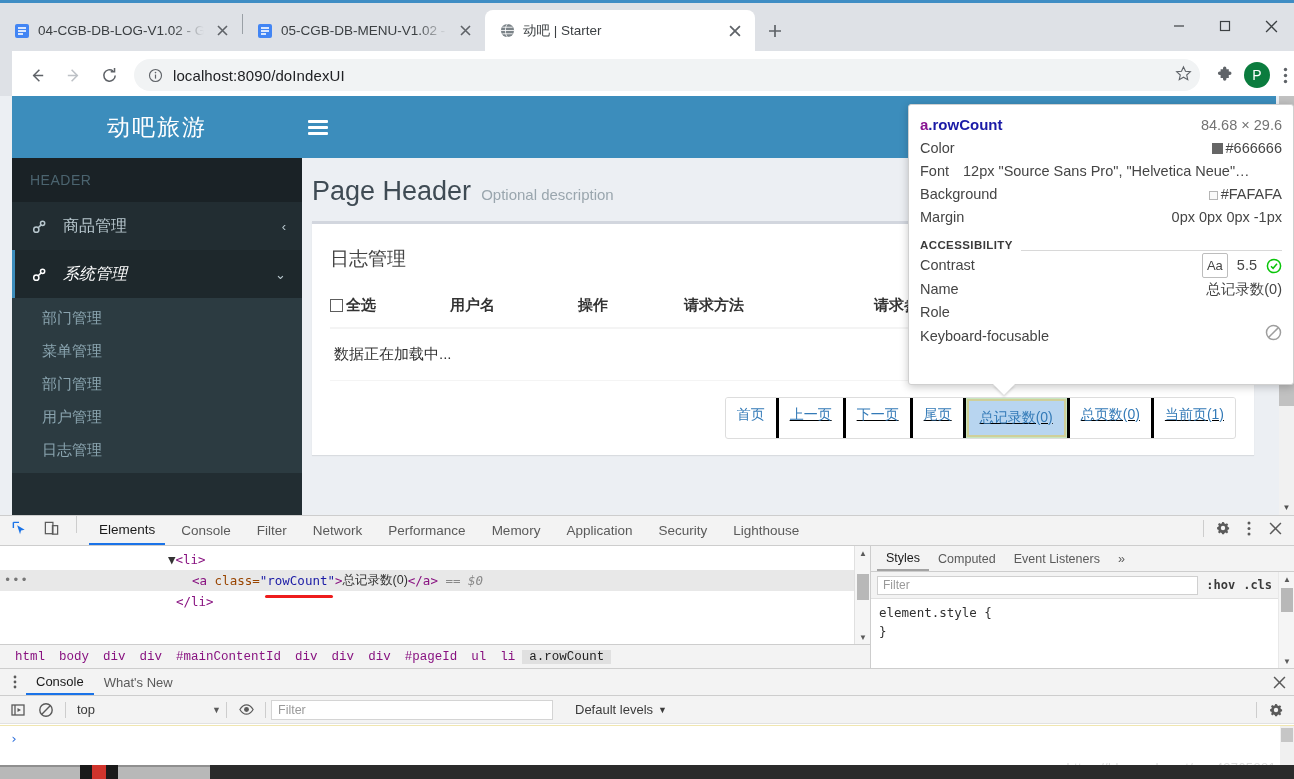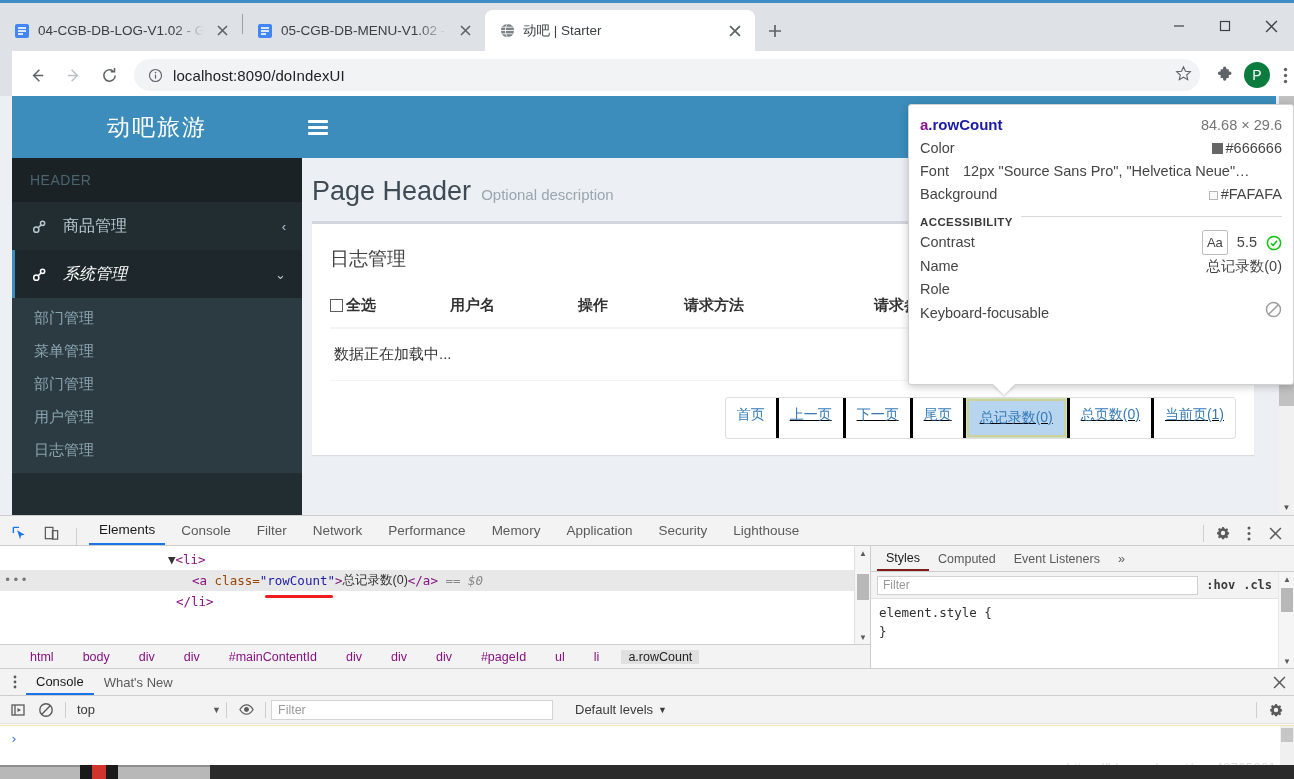--- a/index.html
+++ b/index.html
@@ -84,21 +84,21 @@
   .side-item {
     display: flex; align-items: center; height: 48px; padding: 0 16px;
     color: #b8c7ce; font-size: 16px; gap: 14px;
     border-left: 3px solid transparent;
   }
   .side-item.open { background: #1e282c; color: #ffffff; border-left-color: #3c8dbc; font-style: italic; }
   .side-item .chev { margin-left: auto; font-size: 13px; color: #b8c7ce; }
   .side-ico { width: 18px; display:flex; align-items:center; justify-content:center; }
   .side-sub { background: #2c3b41; padding: 4px 0 6px 0; }
   .side-sub-item {
-    display:flex; align-items:center; height: 33px; padding-left: 22px;
+    display:flex; align-items:center; height: 33px; padding-left: 30px;
     color: #8aa4af; font-size: 15px;
   }
 
   .content { position: absolute; left: 290px; top: 0; width: 986px; height: 419px; }
   .app-topbar { height: 62px; background: #3c8dbc; display:flex; align-items:center; padding: 0 18px; }
   .hamburger { display:flex; flex-direction: column; gap: 3px; width: 20px; }
   .hamburger span { display:block; height: 3px; background:#fff; border-radius: 1px; }
 
   .page-head { padding: 18px 22px 14px 22px; }
   .page-head h1 { font-size: 27px; font-weight: 400; color: #3f4b54; display:inline; }
@@ -149,21 +149,21 @@
   }
   .tip-row { display:flex; align-items: baseline; font-size: 14.5px; color: #454545; line-height: 23px; }
   .tip-row .k { color: #454545; }
   .tip-row .v { margin-left: auto; color: #454545; }
   .tip-title { font-size: 15px; font-weight: bold; }
   .tip-title .tag { color: #881391; }
   .tip-title .cls { color: #1a1aa6; }
   .tip-dim { margin-left:auto; color: #737373; font-weight: normal; font-size: 14.5px; }
   .swatch { display:inline-block; width: 11px; height: 11px; vertical-align: -1px; margin-right: 3px; }
   .tip-sec {
-    display:flex; align-items:flex-start; gap: 8px; margin-top: 10px; margin-bottom: 2px;
+    display:flex; align-items:flex-end; gap: 8px; margin-top: 10px; margin-bottom: 2px;
     font-size: 11.5px; font-weight: bold; letter-spacing: .4px; color: #3b3b3b;
   }
   .tip-sec .line { flex: 1 1 auto; height: 1px; background: #d8d8d8; }
   .aa-badge { border: 1px solid #bdbdbd; border-radius: 2px; padding: 0 4px; font-size: 13px; color:#454545; }
   .tip-arrow {
     position: absolute; left: 84px; bottom: -11px; width: 0; height: 0;
     border-left: 11px solid transparent; border-right: 11px solid transparent;
     border-top: 11px solid #ffffff; filter: drop-shadow(0 2px 1px rgba(0,0,0,.15));
   }
   .underline-red {
@@ -171,21 +171,21 @@
   }
 
   
   .devtools {
     position: absolute; left: 0; top: 515px; width: 1294px; height: 264px;
     background: #ffffff; border-top: 1px solid #cdcdcd;
     font-family: "Liberation Sans", sans-serif;
   }
   .dt-toolbar {
     height: 30px; background: #f3f3f3; border-bottom: 1px solid #cdcdcd;
-    display: flex; align-items: flex-end; padding: 0 6px; gap: 6px;
+    display: flex; align-items: flex-start; padding: 0 6px; gap: 6px;
   }
   .dt-ico { width: 26px; height: 24px; display:flex; align-items:center; justify-content:center; color:#5a5a5a; }
   .dt-vsep { width: 1px; height: 17px; background: #cdcdcd; margin: 0 6px; }
   .dt-tab { padding: 0 10px; height: 29px; display:flex; align-items:center; font-size: 13.5px; color: #5a5a5a; }
   .dt-tab.active { color: #1a1a1a; border-bottom: 2px solid #1a73e8; }
   .dt-right { margin-left: auto; display:flex; align-items:center; }
 
   .dt-body { position:absolute; left:0; top: 30px; width: 1294px; height: 122px; display:flex; }
   .dom-pane { position: relative; width: 870px; height: 122px; background:#fff; overflow:hidden; }
   .dom-code {
@@ -199,31 +199,31 @@
   .tk-attr { color: #994500; }
   .tk-val { color: #1a1aa6; }
   .tk-txt { color: #333; font-family: "Liberation Sans", "DejaVu Sans", sans-serif; }
   .tk-eq { color: #888; font-style: italic; }
 
   .crumbs {
     position:absolute; left: 0; bottom: 0; width: 870px; height: 24px;
     background: #f3f3f3; border-top: 1px solid #cdcdcd; display:flex; align-items:center;
     padding-left: 8px; gap: 0px; font-size: 12.5px;
   }
-  .crumb { padding: 0 7px; color: #881280; font-family: Liberation Sans, sans-serif; margin-left: 15px; }
+  .crumb { padding: 0 7px; color: #881280; font-family: Liberation Mono, monospace; }
   .crumb.sel { background: #e0e0e0; color: #222; }
 
   .dom-scroll { position:absolute; right: 0; top: 0; width: 16px; height: 98px; background: #f5f5f5; border-left:1px solid #e0e0e0;}
   .dom-scroll .ar { width:16px;height:14px;display:flex;align-items:center;justify-content:center;color:#5a5a5a;font-size:8px;}
   .dom-scroll .th { position:absolute; left:2px; top: 28px; width:12px; height: 26px; background: #b8b8b8; }
 
   .styles-pane { position: relative; width: 424px; height: 122px; background:#fff; border-left: 1px solid #cdcdcd;}
   .styles-tabs { height: 26px; background:#f3f3f3; display:flex; align-items:center; padding-left: 6px; border-bottom:1px solid #cdcdcd;}
   .st-tab { padding: 0 9px; height: 25px; display:flex; align-items:center; font-size: 12.5px; color:#5a5a5a;}
-  .st-tab.active { color:#1a1a1a; border-bottom: 2px solid #7f1d1d; }
+  .st-tab.active { color:#1a1a1a; border-bottom: 2px solid #a3a3a3; }
   .styles-filterbar { height: 27px; background:#f3f3f3; display:flex; align-items:center; padding: 0 4px 0 6px; gap: 8px; border-bottom:1px solid #e0e0e0;}
   .st-filter { flex: 1 1 auto; height: 19px; background:#fff; border: 1px solid #d0d0d0; font-size: 12px; color:#999; padding: 0 5px; display:flex; align-items:center;}
   .st-toggle { font-family:"DejaVu Sans Mono", monospace; font-size: 12px; color:#3b3b3b; font-weight: bold;}
   .st-plus { font-size: 17px; color:#5a5a5a; line-height: 1; }
   .styles-content {
     font-family: "DejaVu Sans Mono", "Liberation Mono", monospace;
     font-size: 12.5px; line-height: 19px; color: #303030; padding: 4px 0 0 8px;
   }
   .styles-scroll { position:absolute; right:0; top: 26px; width: 16px; height: 96px; background:#f5f5f5; border-left: 1px solid #e8e8e8;}
   .styles-scroll .ar { width:16px;height:14px;display:flex;align-items:center;justify-content:center;color:#5a5a5a;font-size:8px;}
@@ -531,20 +531,24 @@
     <div class="tip-row">
       <span class="k">Font</span>
       <span style="margin-left:14px;overflow:hidden;white-space:nowrap;">12px "Source Sans Pro", "Helvetica Neue"…</span>
     </div>
 
     <div class="tip-row">
       <span class="k">Background</span>
       <span class="v"><span class="swatch" style="background:#FAFAFA;border:1px solid #b5b5b5;width:9px;height:9px;"></span><span>#FAFAFA</span></span>
     </div>
 
+    <div class="tip-row">
+      <span class="k">Margin</span>
+      <span class="v">0px 0px 0px -1px</span>
+    </div>
 
 
     <div class="tip-sec">
       <span>ACCESSIBILITY</span>
       <span class="line"></span>
     </div>
 
     <div class="tip-row">
       <span class="k">Contrast</span>
       <span class="v" style="display:flex;align-items:center;gap:9px;">

